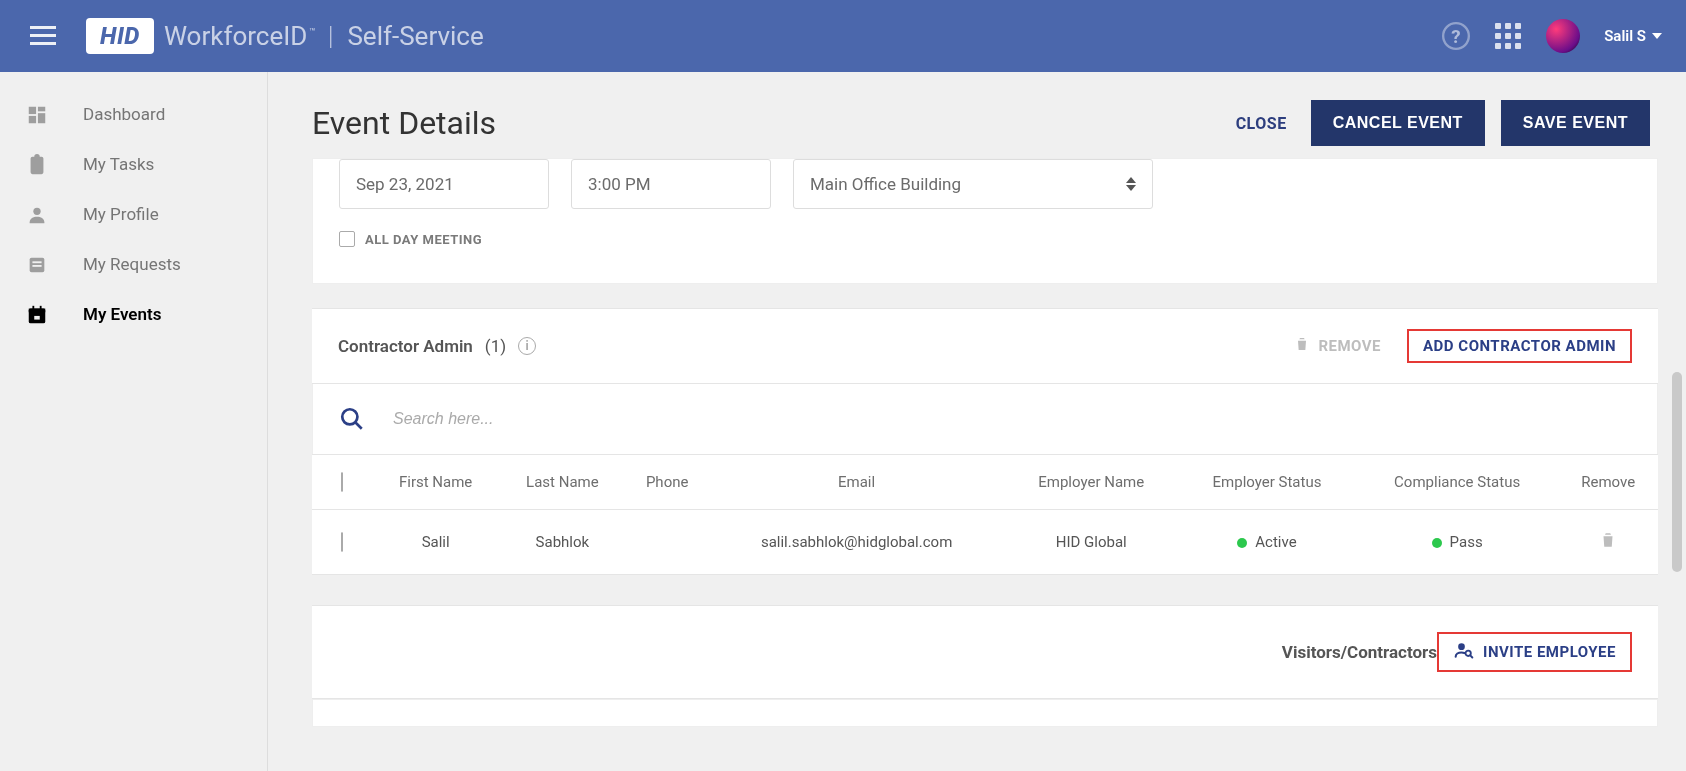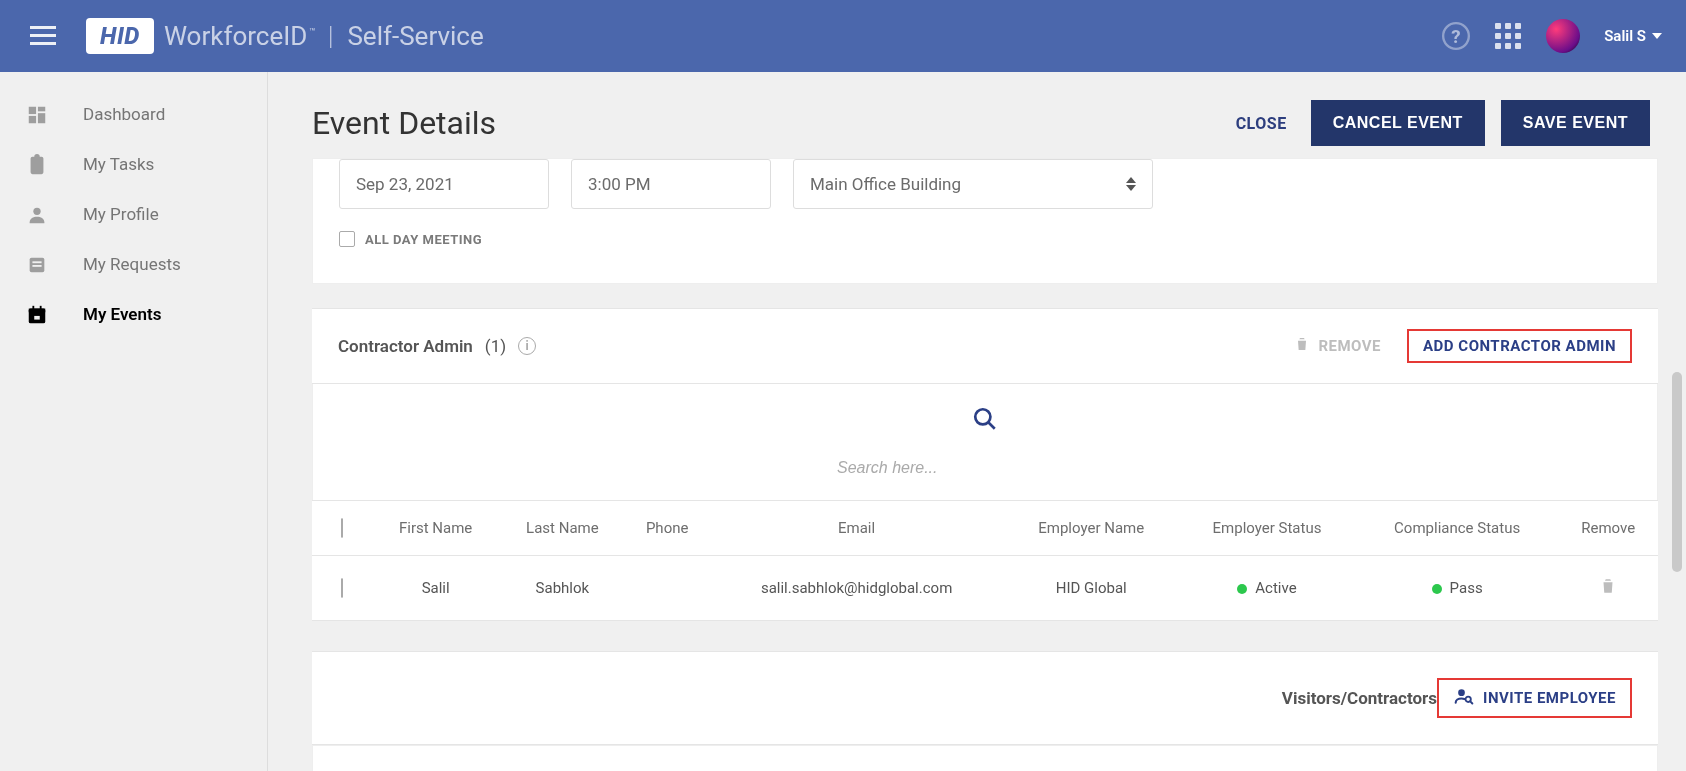--- a/index.html
+++ b/index.html
@@ -304,21 +304,21 @@
                 <path d="M6 7h12l-1 14H7L6 7zm3-4h6l1 2H8l1-2z"></path>
               </svg></span>
           <span>REMOVE</span>
         </span>
         <span class="highlight-box">
           <span class="add-link">ADD CONTRACTOR ADMIN</span>
         </span>
       </div>
     </div>
 
-    <div class="search-wrap card" style="border-top:none;border-bottom:none;flex-direction:column;">
+    <div class="search-wrap card" style="border-top:none;border-bottom:none;">
       <span class="search-icon">
         <svg width="26" height="26" viewBox="0 0 24 24" fill="none" stroke="#2b3f86" stroke-width="2.5">
             <circle cx="10" cy="10" r="7"></circle>
             <line x1="21" y1="21" x2="15" y2="15"></line>
           </svg>
       </span>
       <input class="search-input" placeholder="Search here..." style="">
     </div>
 
     <table class="data">

